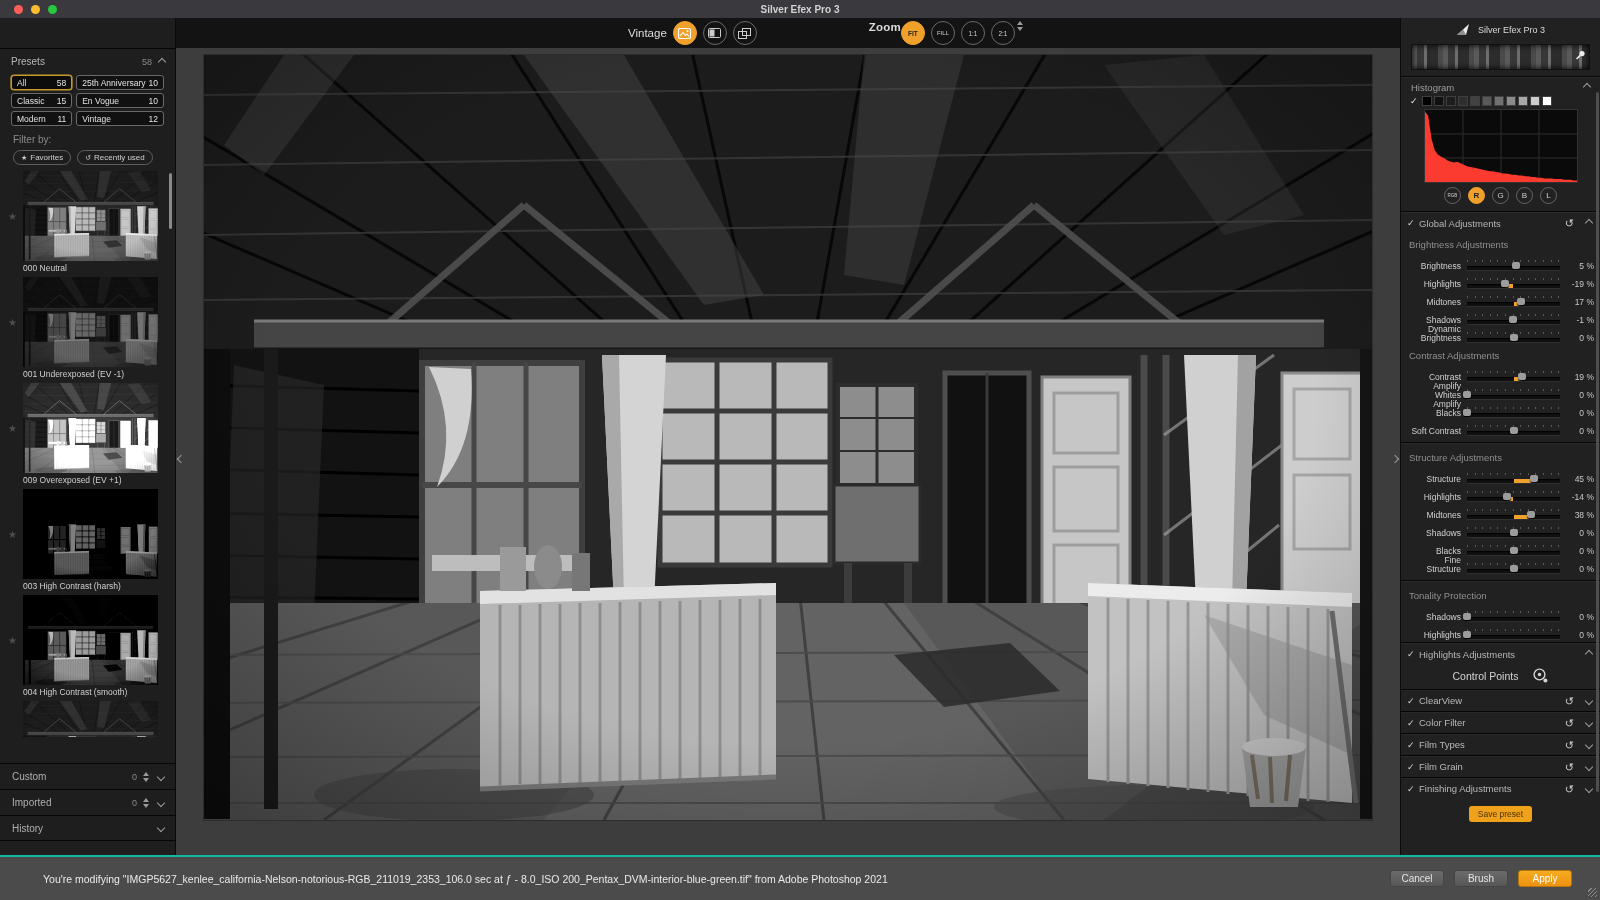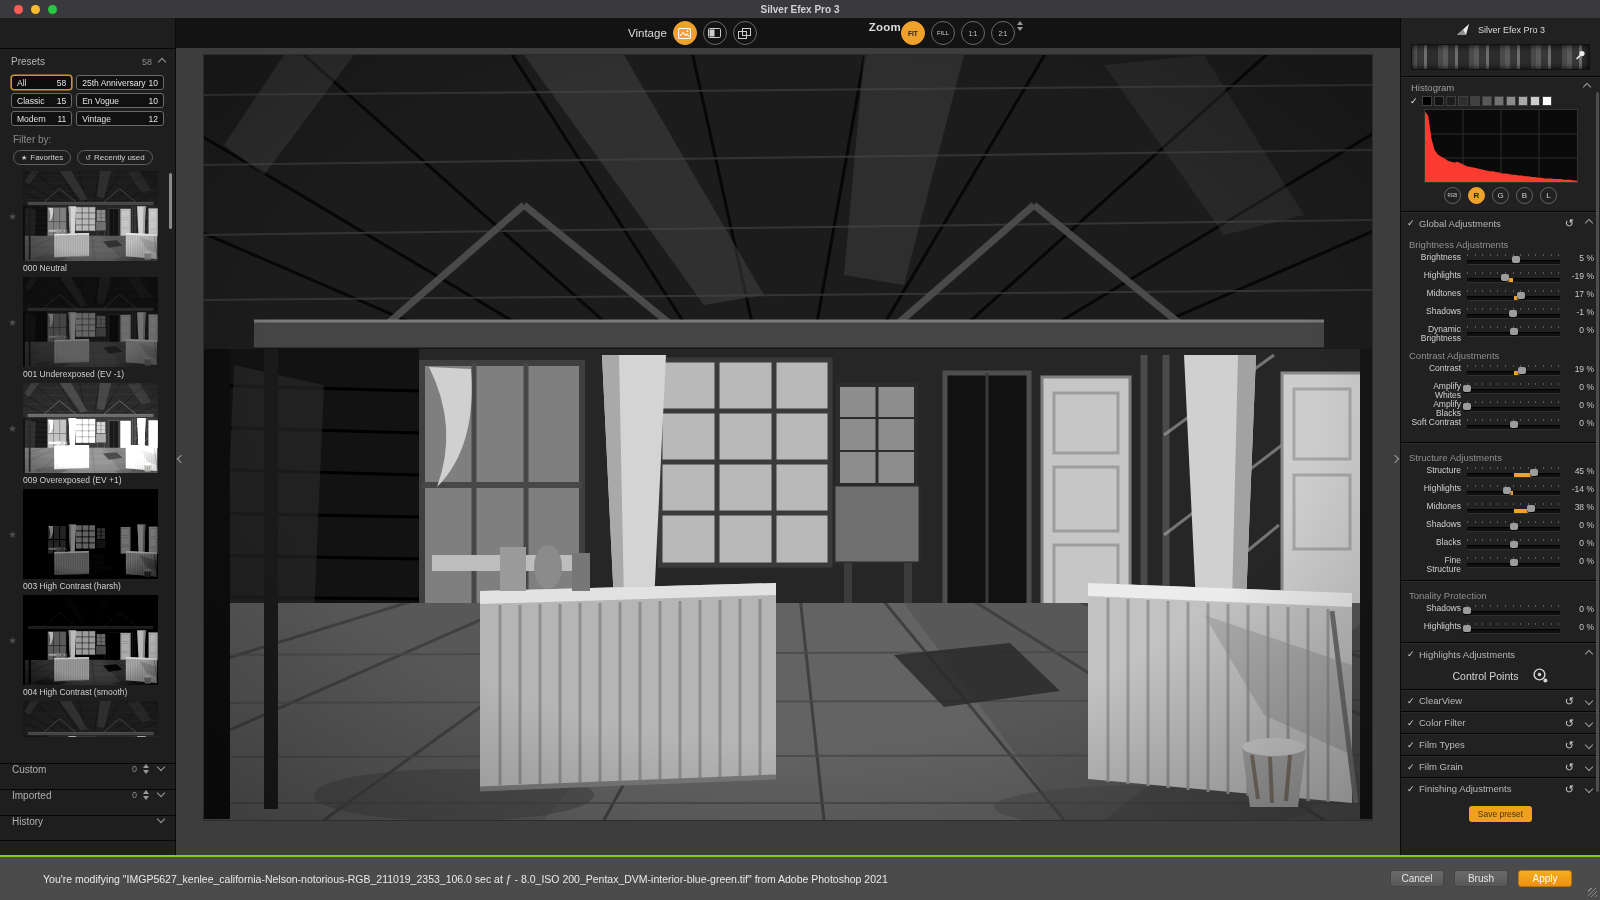--- a/index.html
+++ b/index.html
@@ -31,21 +31,21 @@
   .chips{display:flex;gap:6px;padding:2px 0 6px 13px;}
   .chip{display:inline-flex;align-items:center;gap:3px;border:1px solid #5f5f5f;border-radius:9px;padding:2px 7px;font-size:8px;color:#cfcfcf;background:transparent;}
   .chip .ci{font-size:7px;color:#cfcfcf;}
   .preset-list{position:relative;height:566px;overflow:hidden;}
   .preset-item{position:relative;margin:0 0 4px 23px;width:135px;}
   .preset-item .star{position:absolute;left:-15px;top:40px;font-size:10px;color:#4e4e4e;}
   .preset-item .thumb{width:135px;height:90px;background:#000;display:block;}
   .preset-item .pl{display:block;font-size:8.5px;color:#cfcfcf;margin:2px 0 4px 0;line-height:10px;height:10px;overflow:hidden;}
   .lscroll{position:absolute;right:3px;top:2px;width:3px;height:56px;background:#8a8a8a;border-radius:2px;}
   .lp-sections{position:absolute;left:0;bottom:14px;width:176px;}
-  .lp-row{display:flex;align-items:flex-start;height:26px;padding:0 12px;border-top:1px solid #060606;box-sizing:border-box;}
+  .lp-row{display:flex;align-items:center;height:26px;padding:0 12px;border-top:1px solid #060606;box-sizing:border-box;}
   .lp-row:last-child{border-bottom:1px solid #060606;}
   .lp-row .lr-label{flex:1;font-size:10px;color:#aeaeae;}
   .lp-row .lr-count{font-size:9px;color:#8a8a8a;margin-right:4px;}
 
   
   #center{position:relative;width:1224px;height:837px;flex:none;background:#3d3d3d;}
   #toolbar{position:relative;height:30px;background:#131313;display:flex;align-items:center;border-bottom:1px solid #000;}
   .tb-label{font-size:11.5px;color:#dcdcdc;}
   .circ{width:24px;height:24px;border-radius:50%;border:1px solid #6a6a6a;display:flex;align-items:center;justify-content:center;box-sizing:border-box;color:#cfcfcf;font-size:6.5px;background:transparent;}
   .circ.active{background:#f0a12b;border-color:#f0a12b;color:#222;font-weight:bold;}
@@ -82,39 +82,39 @@
   .hist-head .ht{flex:1;color:#9f9f9f;}
   .zone-row{display:flex;align-items:center;gap:2px;padding:1px 0 3px 9px;}
   .zone-row .check{font-size:9px;color:#e0e0e0;margin-right:2px;}
   .zone{width:10px;height:10px;border:1px solid #3f3f3f;box-sizing:border-box;}
   #hist-box{display:block;margin:0 auto;background:#0a0a0a;border:1px solid #333;}
   .chan-row{display:flex;align-items:center;justify-content:center;gap:7px;padding:4px 0 5px 0;}
   .chan{width:17px;height:17px;border-radius:50%;border:1px solid #666;display:flex;align-items:center;justify-content:center;font-size:8px;color:#cfcfcf;box-sizing:border-box;}
   .chan.small{font-size:4.5px;}
   .chan.active{background:#f0a12b;border-color:#f0a12b;color:#222;font-weight:bold;}
   .sg-title{font-size:9.5px;color:#8f8f8f;padding:7px 0 3px 8px;}
-  .sl-row{display:flex;align-items:flex-start;min-height:18px;padding:0 6px 0 8px;}
+  .sl-row{display:flex;align-items:flex-end;min-height:18px;padding:0 6px 0 8px;}
   .sl-label{width:52px;text-align:right;font-size:8.5px;color:#d0d0d0;line-height:9px;}
   .sl-track{position:relative;flex:1;height:12px;margin:0 6px;}
   .sl-ticks{position:absolute;left:0;right:0;top:1px;height:2px;background-image:repeating-linear-gradient(90deg,#5a5a5a 0 1px,transparent 1px 7.6px);}
   .sl-bar{position:absolute;left:0;right:0;bottom:1px;height:4px;background:#0f0f0f;border-radius:1px;box-shadow:inset 0 1px 1px #000,0 1px 0 rgba(255,255,255,.07);}
   .sl-fill{position:absolute;bottom:1px;height:4px;background:#f0a12b;}
   .sl-knob{position:absolute;top:3px;width:8px;height:7px;background:#9c9c9c;border-radius:2px;transform:translateX(-50%);box-shadow:0 1px 1px #000;}
   .sl-value{width:28px;text-align:right;font-size:8.5px;color:#cascade;color:#c8c8c8;}
   .cp-row{display:flex;align-items:center;justify-content:center;gap:14px;height:26px;}
   .cp-row .cpl{font-size:10.5px;color:#d2d2d2;}
   .collapsed-row{display:flex;align-items:center;height:21px;padding:0 8px 0 6px;border-top:1px solid #050505;box-shadow:inset 0 1px 0 rgba(255,255,255,.04);}
   .collapsed-row .check{font-size:9px;color:#d6d6d6;width:12px;}
   .collapsed-row .cl{flex:1;font-size:9.5px;color:#b9b9b9;}
   .collapsed-row .reset{font-size:11px;color:#d0d0d0;margin-right:12px;line-height:10px;}
   #save-preset{display:block;margin:7px auto 0 auto;background:#f0a11c;border:none;border-radius:3px;color:#4a3305;font-size:8.5px;padding:3px 9px;font-family:inherit;}
   .rscroll{position:absolute;right:1px;top:74px;width:3px;height:700px;background:#4e4e4e;border-radius:2px;}
 
   
-  #footer{position:absolute;left:0;top:855px;width:1600px;height:45px;background:#4b4b4b;border-top:2px solid #84cc16;box-sizing:border-box;display:flex;align-items:center;}
+  #footer{position:absolute;left:0;top:855px;width:1600px;height:45px;background:#4b4b4b;border-top:2px solid #14b8a6;box-sizing:border-box;display:flex;align-items:center;}
   #footer-msg{flex:1;margin-left:43px;font-size:10.5px;color:#eaeaea;white-space:nowrap;overflow:hidden;}
   .fbtns{display:flex;gap:10px;margin-right:28px;}
   .fbtn2{width:54px;height:17px;border-radius:3px;border:1px solid #454545;background:linear-gradient(#6b6b6b,#575757);color:#e4e4e4;font-size:10px;font-family:inherit;display:flex;align-items:center;justify-content:center;}
   .fbtn2.primary{background:linear-gradient(#f5ac20,#ee9110);border-color:#b5740c;color:#fff;}
   #resize-grip{position:absolute;right:3px;bottom:3px;width:9px;height:9px;background:repeating-linear-gradient(135deg,transparent 0 2px,#8a8a8a 2px 3px);}
 
   
   .v-neutral{filter:none;}
   .v-under{filter:brightness(.55);}
   .v-over{filter:brightness(1.55);}

